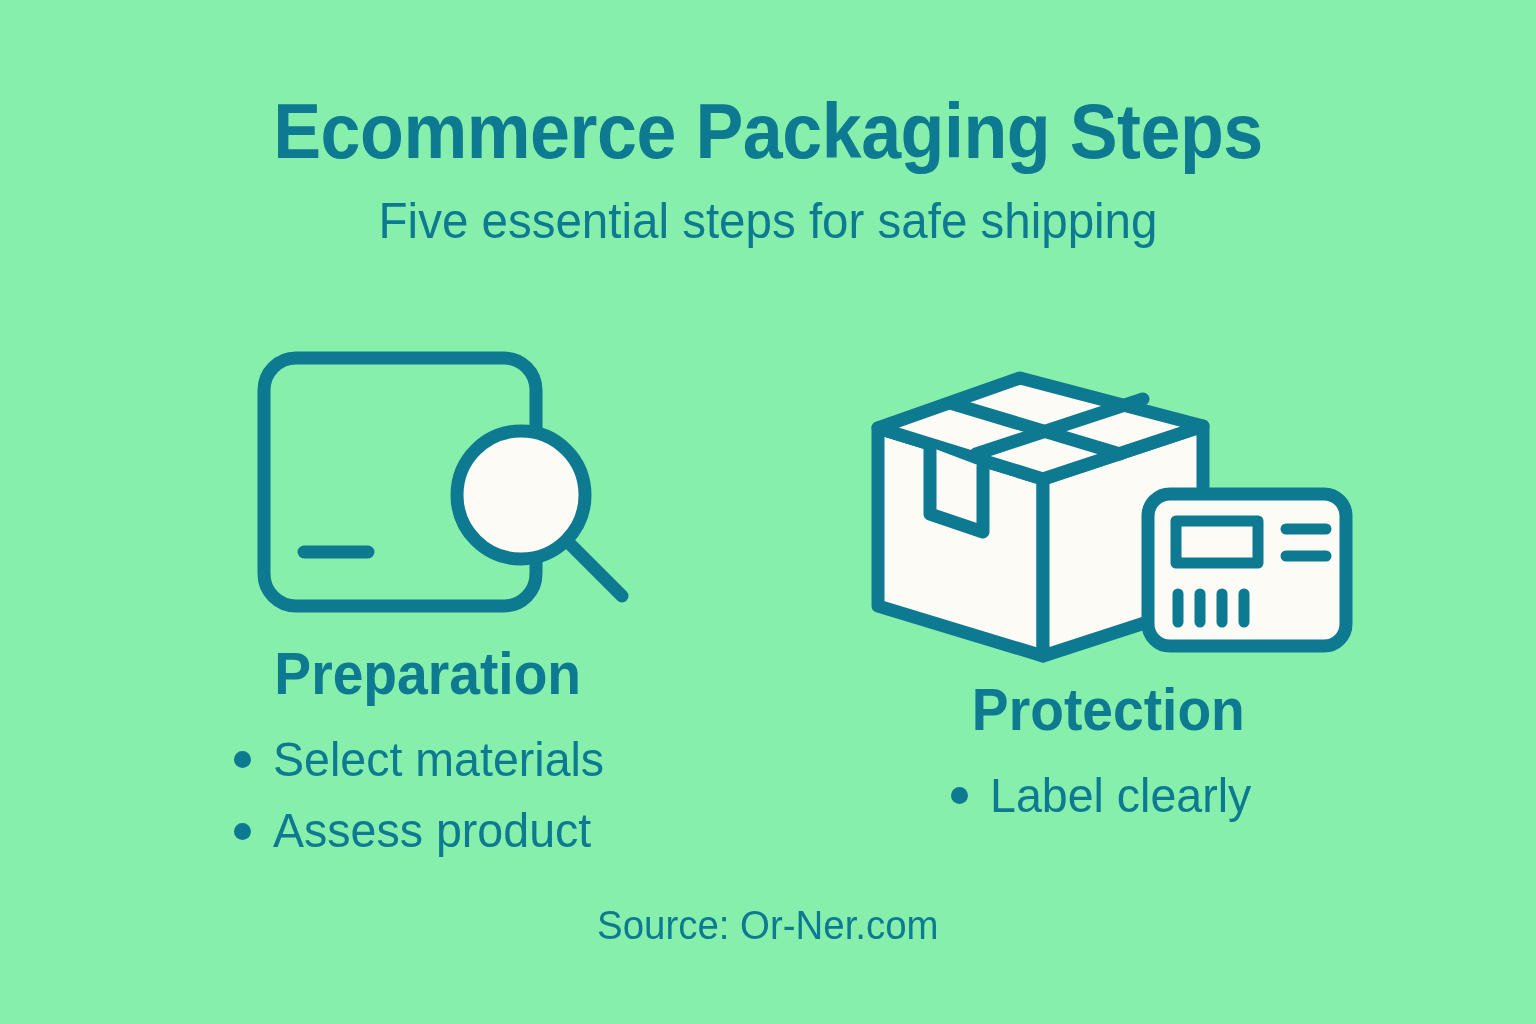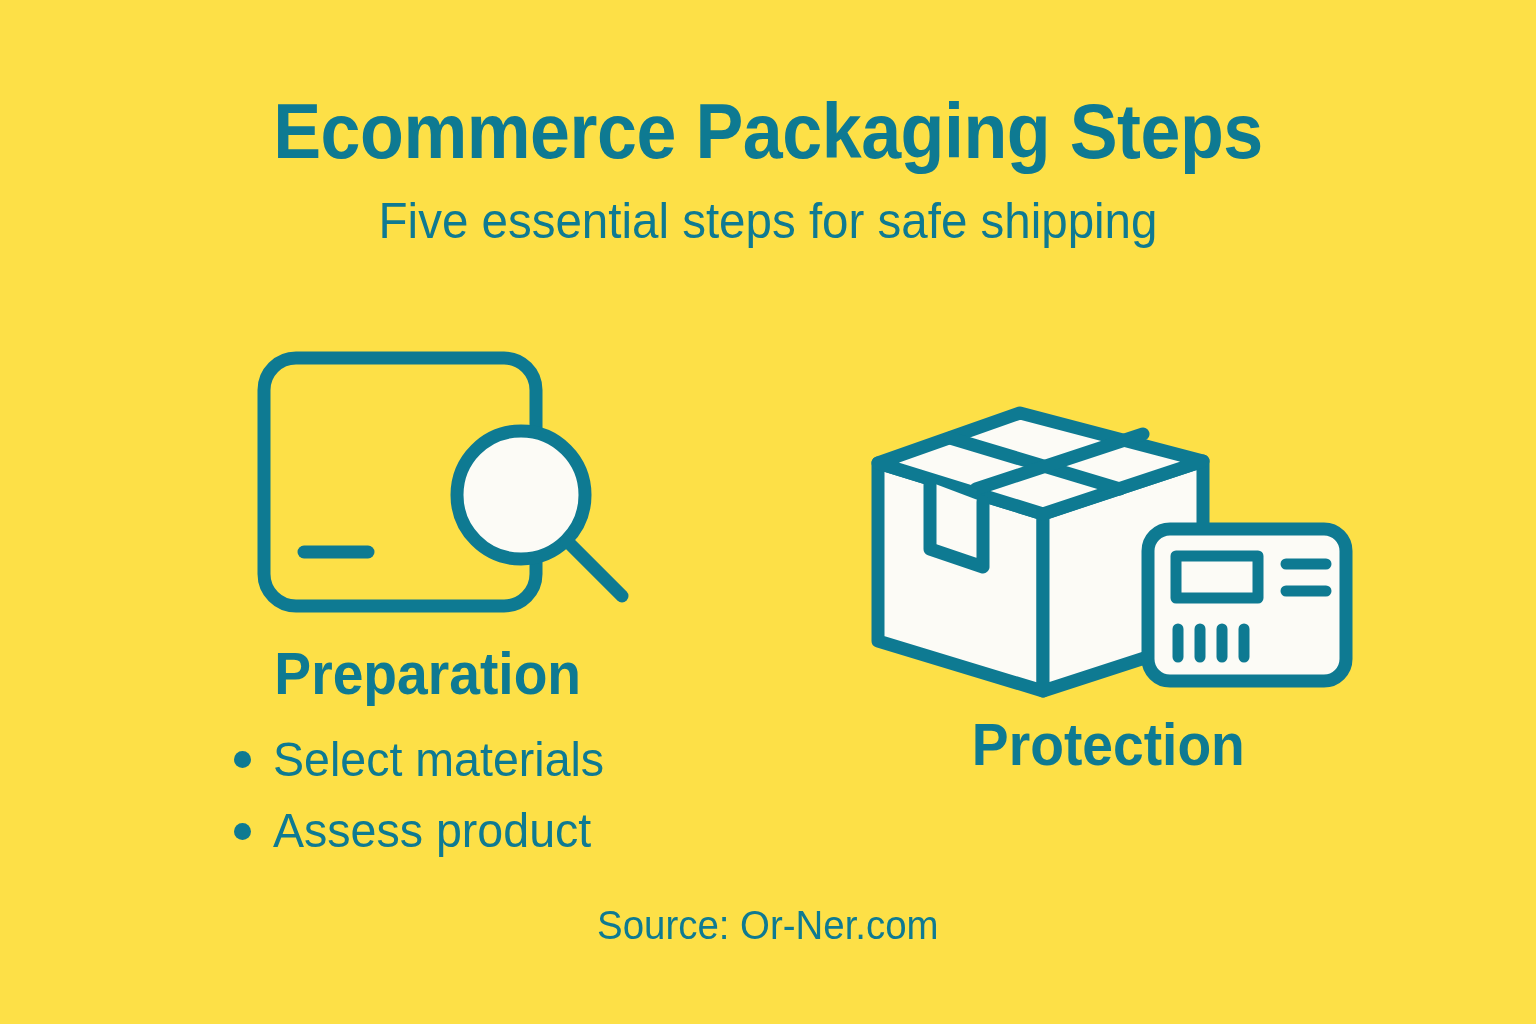--- a/index.html
+++ b/index.html
@@ -5,21 +5,21 @@
 <style>
   html, body {
     margin: 0;
     padding: 0;
     background: #ffffff;
   }
   #canvas {
     position: relative;
     width: 1536px;
     height: 1024px;
-    background: #fde047;
+    background: #86efac;
     overflow: hidden;
     font-family: "Liberation Sans", "DejaVu Sans", sans-serif;
     -webkit-font-smoothing: antialiased;
   }
 
   
   .header {
     position: absolute;
     left: 0;
     top: 92px;
@@ -196,20 +196,24 @@
           <line x1="320" y1="228" x2="320" y2="256" stroke-width="11"></line>
           <line x1="342" y1="228" x2="342" y2="256" stroke-width="11"></line>
           <line x1="364" y1="228" x2="364" y2="256" stroke-width="11"></line>
           <line x1="386" y1="228" x2="386" y2="256" stroke-width="11"></line>
         </svg>
       </div>
 
       <h2 class="col-heading">Protection</h2>
 
       <ul class="bullets">
+        <li>
+          <span class="bullet-dot"></span>
+          <span class="bullet-text">Label clearly</span>
+        </li>
       </ul>
     </div>
 
   </div>
 
   <div class="source">
     <span>Source: Or-Ner.com</span>
   </div>
 
 </div>

